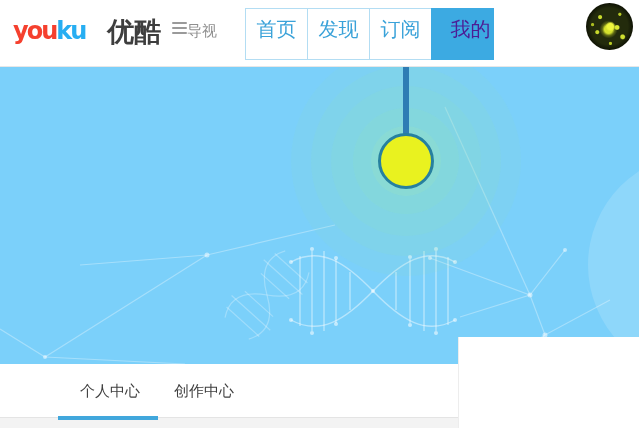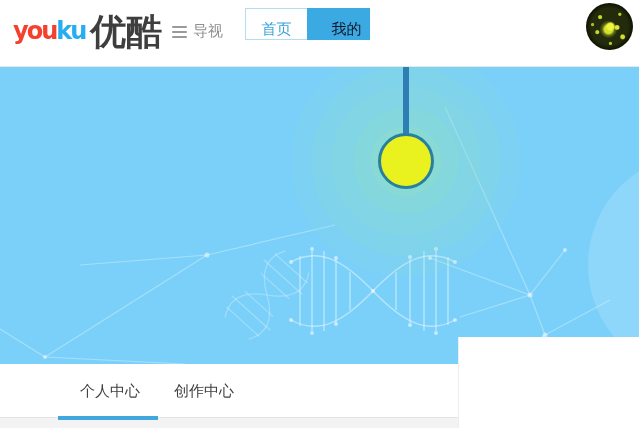--- a/index.html
+++ b/index.html
@@ -7,31 +7,31 @@
         font-family:"Liberation Sans",sans-serif;background:#fff;}
 
   
   .header{position:absolute;left:0;top:0;width:639px;height:66px;background:#fff;
           border-bottom:1px solid #e7e7e7;z-index:10;}
   .logo{position:absolute;left:13px;top:12px;display:flex;align-items:flex-end;cursor:pointer;}
   .logo-latin{font-family:"DejaVu Sans",sans-serif;font-weight:800;font-size:24px;
               line-height:38px;letter-spacing:-2px;}
   .logo-you{color:#f5402e;}
   .logo-ku{color:#27aef2;}
-  .logo-cn{font-size:36px;font-weight:bold;color:#3e3e3e;margin-left:5px;line-height:36px;}
-  .guide{position:absolute;left:172px;top:22px;display:flex;align-items:center;gap:6px;
+  .logo-cn{font-size:27px;font-weight:bold;color:#3e3e3e;margin-left:22px;line-height:36px;}
+  .guide{position:absolute;left:172px;top:22px;display:flex;
          color:#8f8f8f;font-size:15px;cursor:pointer;}
   .burger{display:inline-flex;flex-direction:column;gap:3px;width:15px;}
   .burger i{display:block;height:2px;background:#9a9a9a;border-radius:1px;}
   .nav{position:absolute;left:245px;top:8px;display:flex;}
-  .nav-tab{width:63px;height:32px;line-height:40px;text-align:center;font-size:15px;
+  .nav-tab{width:63px;height:52px;line-height:40px;text-align:center;font-size:20px;
            color:#3aa2d9;border:1px solid #b3ddf3;margin-left:-1px;background:#fff;
            cursor:pointer;box-sizing:border-box;}
   .nav-tab:first-child{margin-left:0;}
-  .nav-tab.active{background:#3caae2;color:#0f172a;border-color:#3caae2;position:relative;z-index:2;padding-left:16px;}
+  .nav-tab.active{background:#3caae2;color:#4c1d95;border-color:#3caae2;position:relative;z-index:2;padding-left:16px;}
   .avatar{position:absolute;left:586px;top:3px;width:47px;height:47px;border-radius:50%;
           cursor:pointer;overflow:hidden;
           background:
             radial-gradient(circle 5px at 52% 50%, #eef63e 0 60%, rgba(230,240,50,0) 100%),
             radial-gradient(circle 9px at 48% 56%, rgba(222,235,47,.95) 0 45%, rgba(200,215,35,.35) 70%, rgba(0,0,0,0) 100%),
             radial-gradient(circle 3px at 66% 52%, #dcea35 0 60%, rgba(0,0,0,0) 100%),
             radial-gradient(circle 2.5px at 30% 30%, #c7d82c 0 60%, rgba(0,0,0,0) 100%),
             radial-gradient(circle 2px at 72% 24%, #b8ca25 0 60%, rgba(0,0,0,0) 100%),
             radial-gradient(circle 2.5px at 24% 62%, #c7d82c 0 60%, rgba(0,0,0,0) 100%),
             radial-gradient(circle 3px at 78% 72%, #cede30 0 60%, rgba(0,0,0,0) 100%),
@@ -156,20 +156,22 @@
       <span class="burger">
           <i></i>
           <i></i>
           <i></i>
         </span>
       <span>导视</span>
     </div>
 
     <div class="nav">
       <div class="nav-tab">首页</div>
+      <div class="nav-tab">发现</div>
+      <div class="nav-tab">订阅</div>
       <div class="nav-tab active">我的</div>
     </div>
 
     <div class="avatar"></div>
   </div>
 
   <div class="tabbar">
     <div class="ptab">个人中心</div>
     <div class="ptab">创作中心</div>
   </div>

